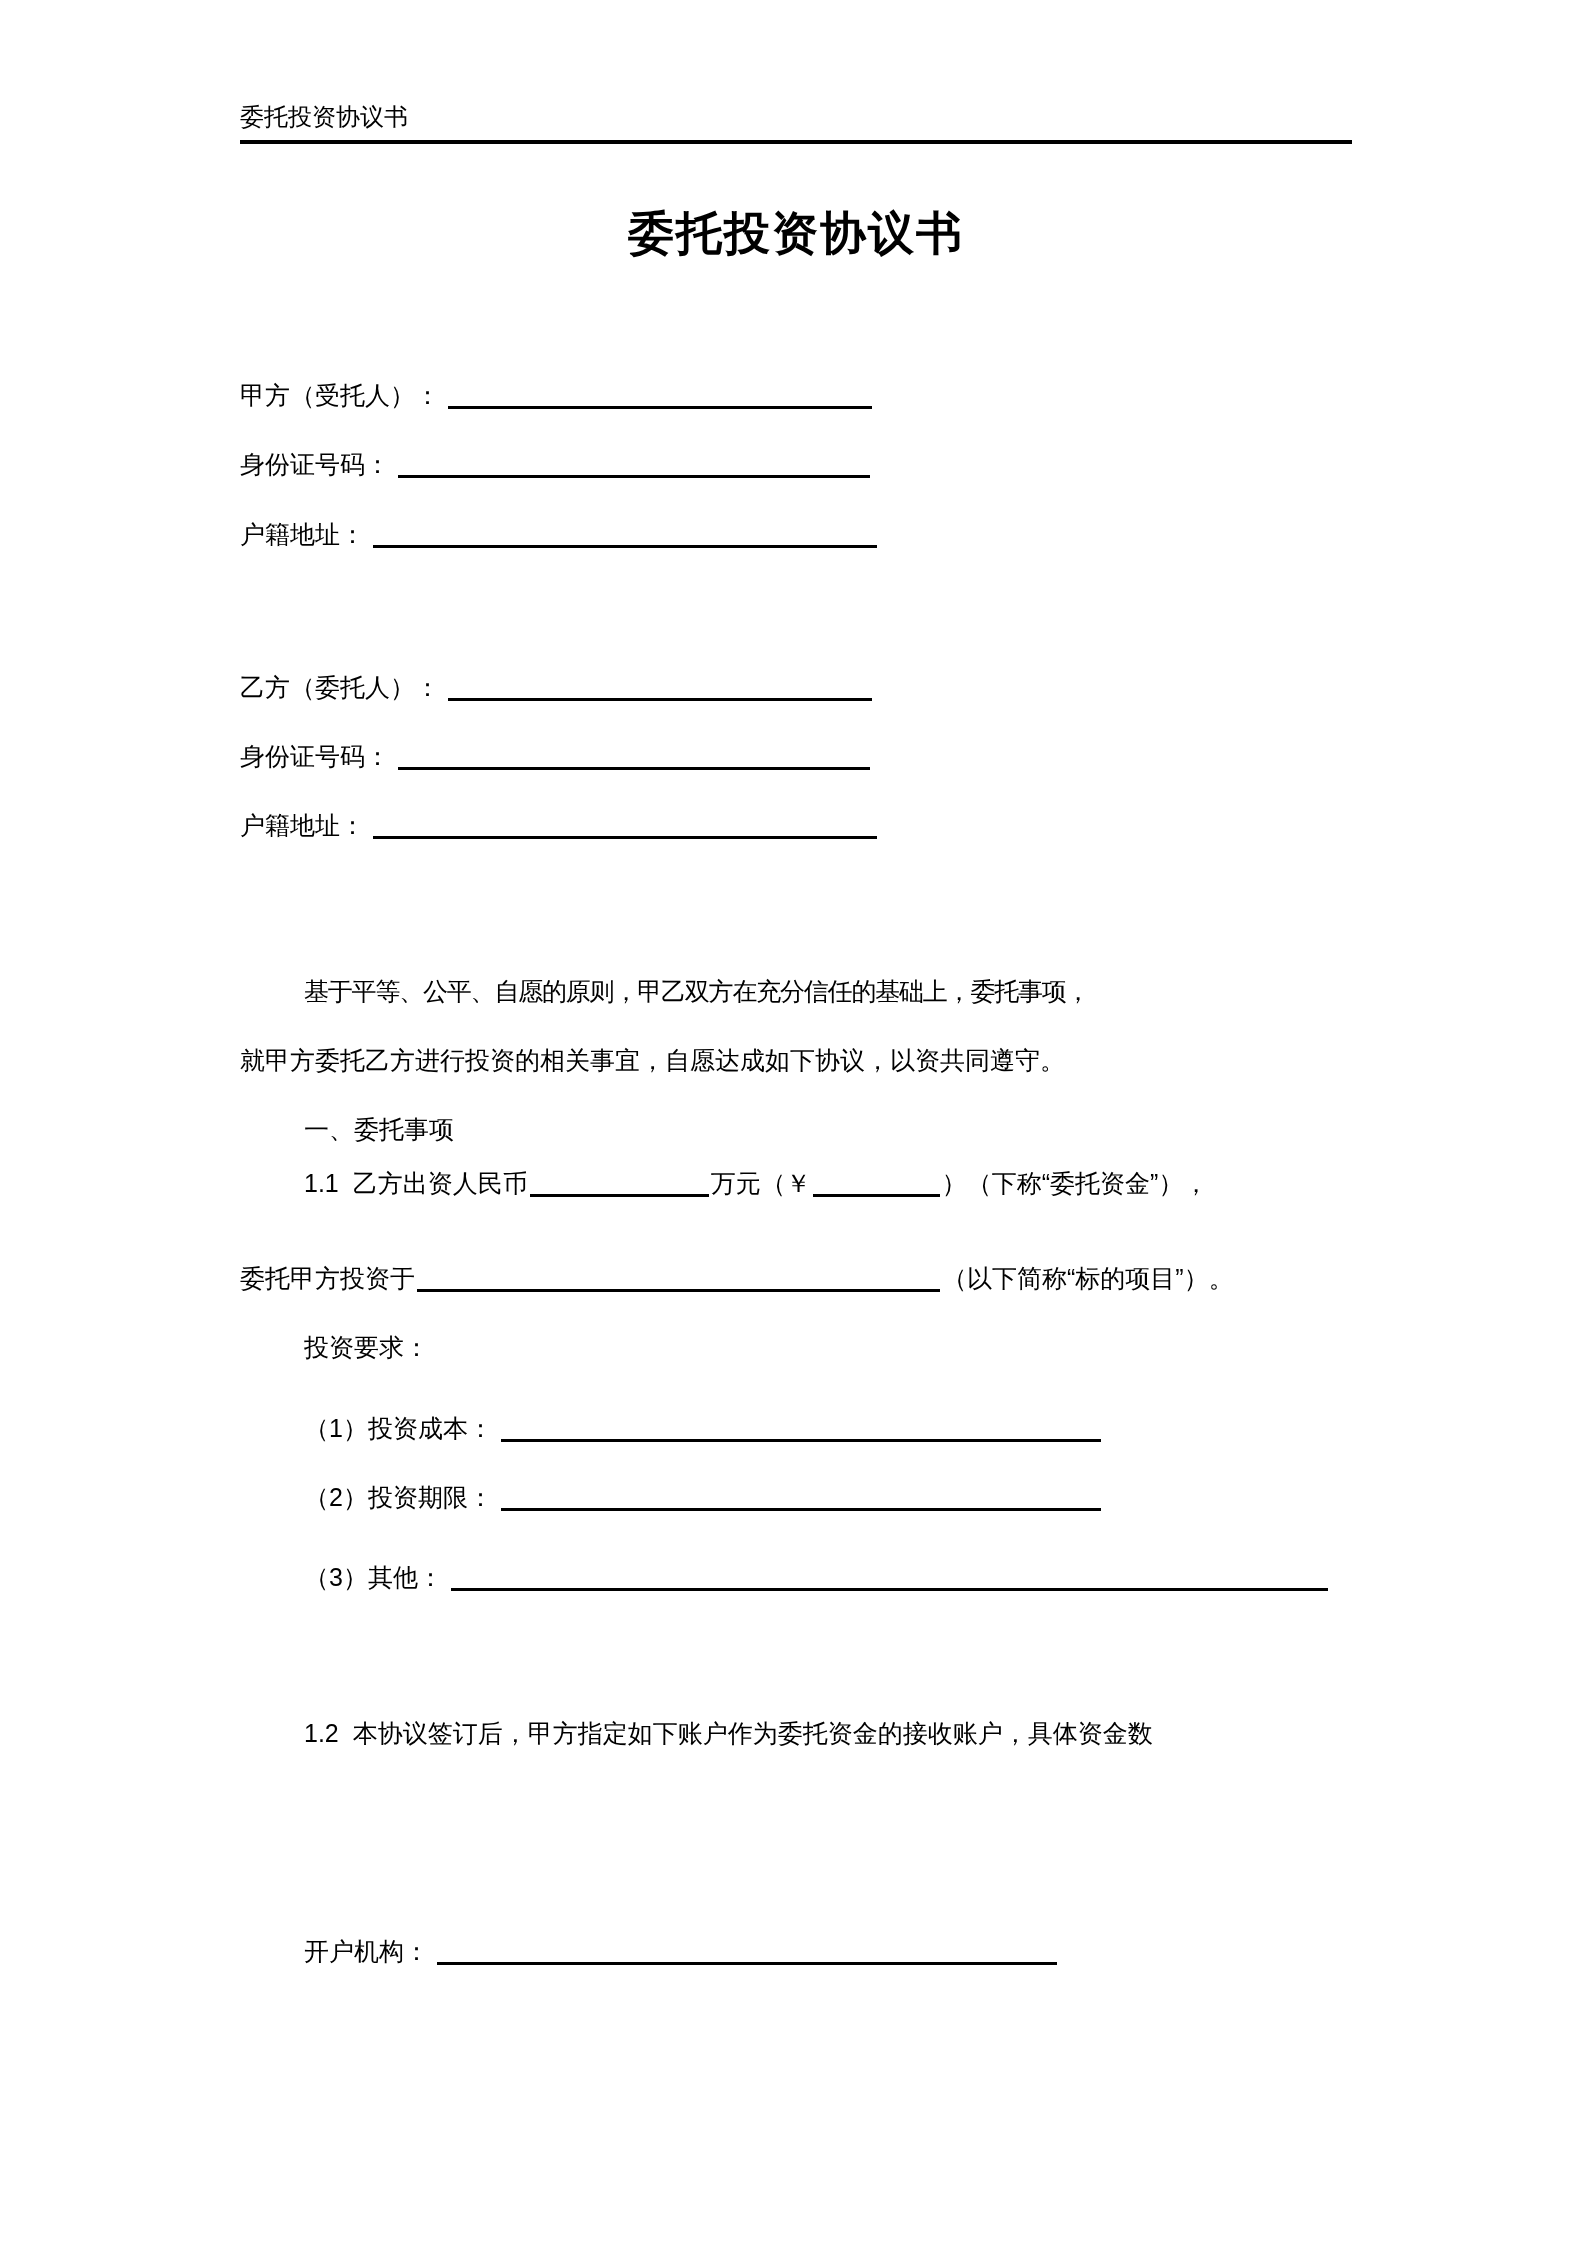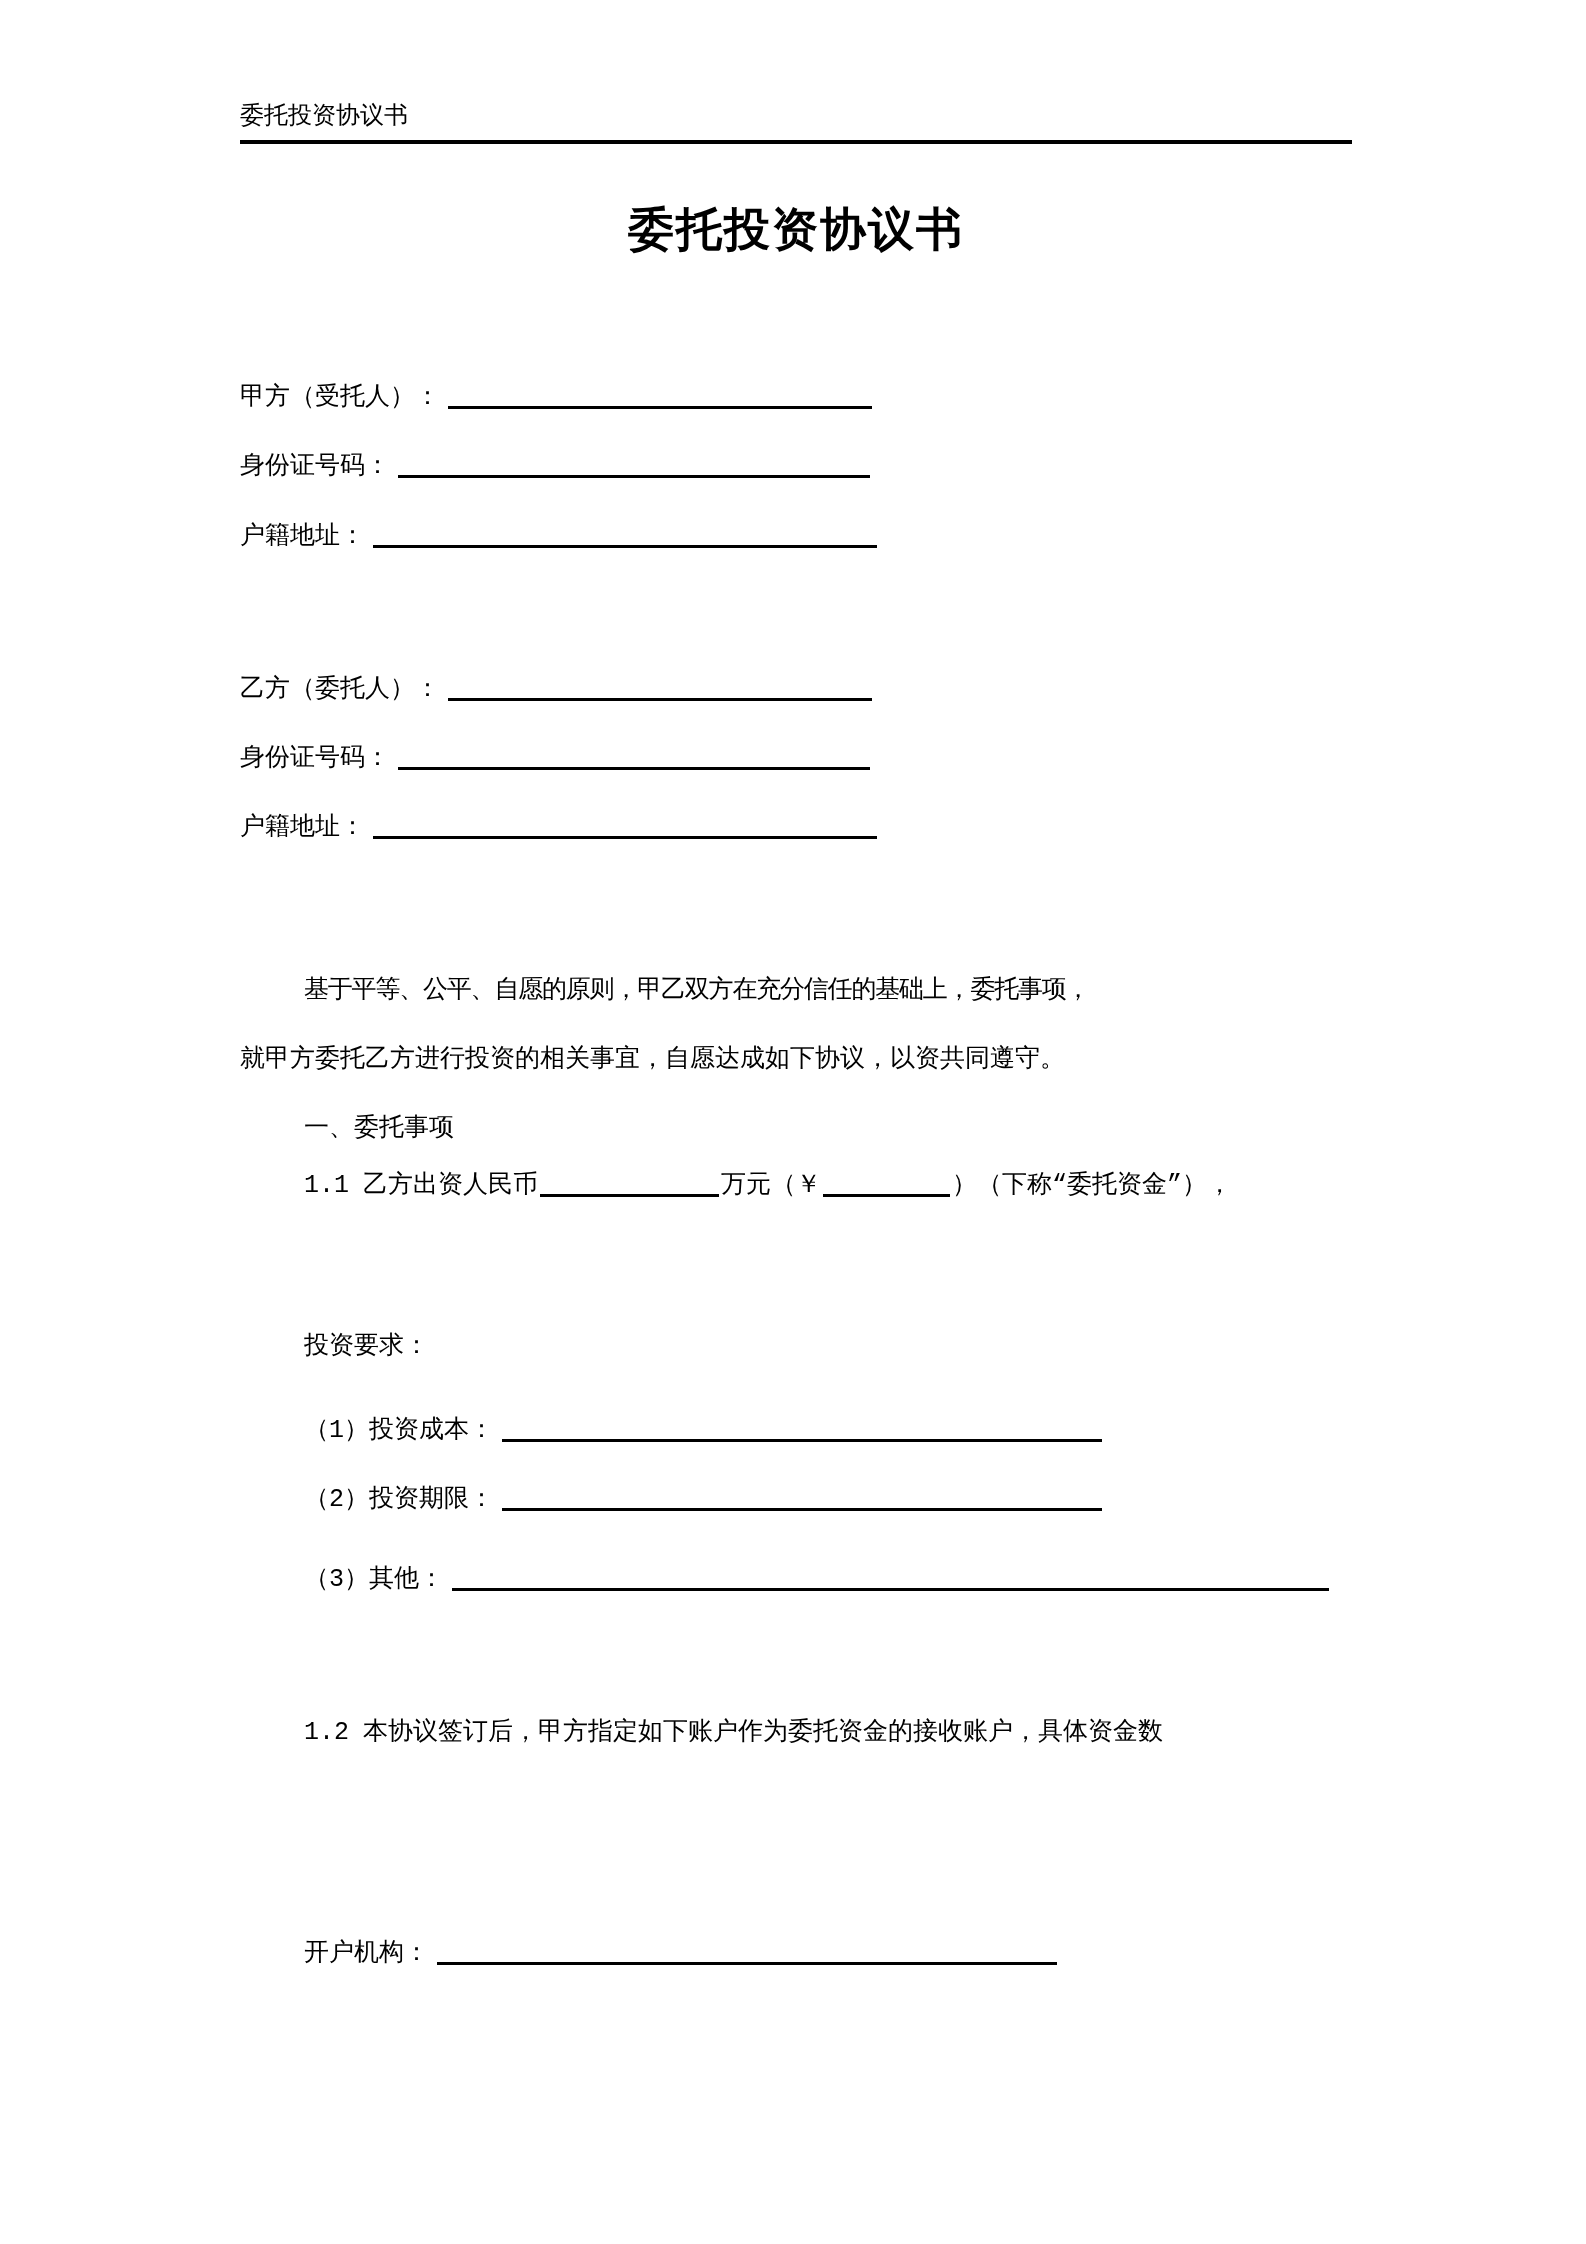--- a/index.html
+++ b/index.html
@@ -6,21 +6,21 @@
     margin: 0;
     padding: 0;
     background: #ffffff;
   }
   .page {
     position: relative;
     width: 1586px;
     height: 2044px;
     background: #ffffff;
     color: #000000;
-    font-family: Liberation Mono, monospace;
+    font-family: Liberation Sans, sans-serif;
     overflow: hidden;
   }
   .doc-header {
     position: absolute;
     top: 102px;
     left: 240px;
     width: 1112px;
     font-size: 24px;
     line-height: 30px;
     border-bottom: 4px solid #000;
@@ -121,20 +121,23 @@
     <span>就甲方委托乙方进行投资的相关事宜，自愿达成如下协议，以资共同遵守。</span>
   </div>
 
   <div class="row" style="top:1106px">
     <span class="indent"></span><span>一、委托事项</span>
   </div>
 
   <div class="row" style="top:1160px">
     <span class="indent"></span><span class="num">1.1</span><span>乙方出资人民币</span><span class="blank w179 tight"></span><span>万元（￥</span><span class="blank w127 tight"></span><span>）（下称“委托资金”），</span>
   </div>
+  <div class="row" style="top:1255px">
+    <span>委托甲方投资于</span><span class="blank w523 tight"></span><span>（以下简称“标的项目”）。</span>
+  </div>
 
   <div class="row" style="top:1324px">
     <span class="indent"></span><span>投资要求：</span>
   </div>
   <div class="row" style="top:1405px">
     <span class="indent"></span><span>（1）投资成本：</span><span class="blank w600"></span>
   </div>
   <div class="row" style="top:1474px">
     <span class="indent"></span><span>（2）投资期限：</span><span class="blank w600"></span>
   </div>

